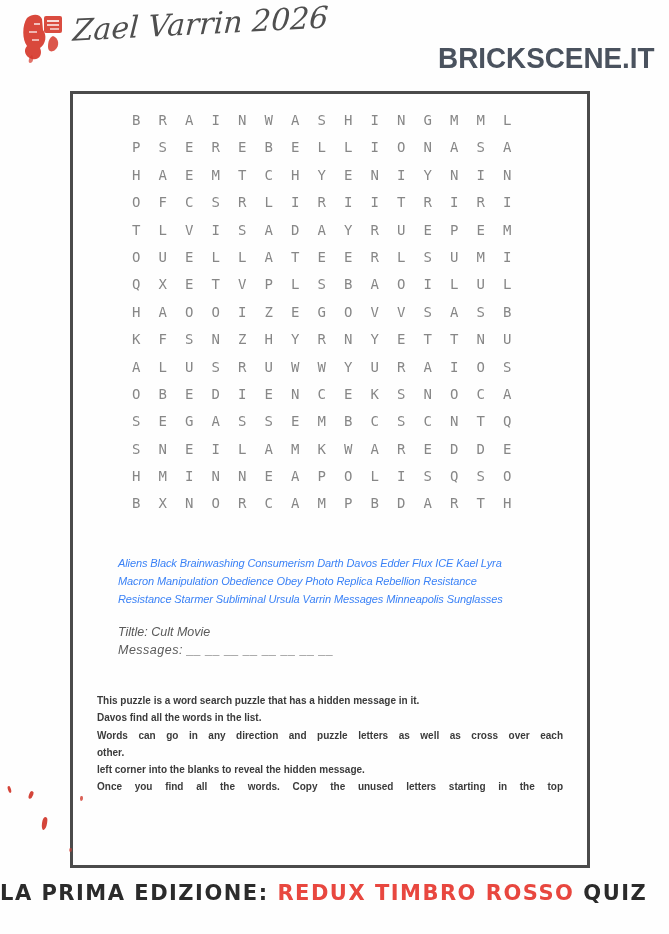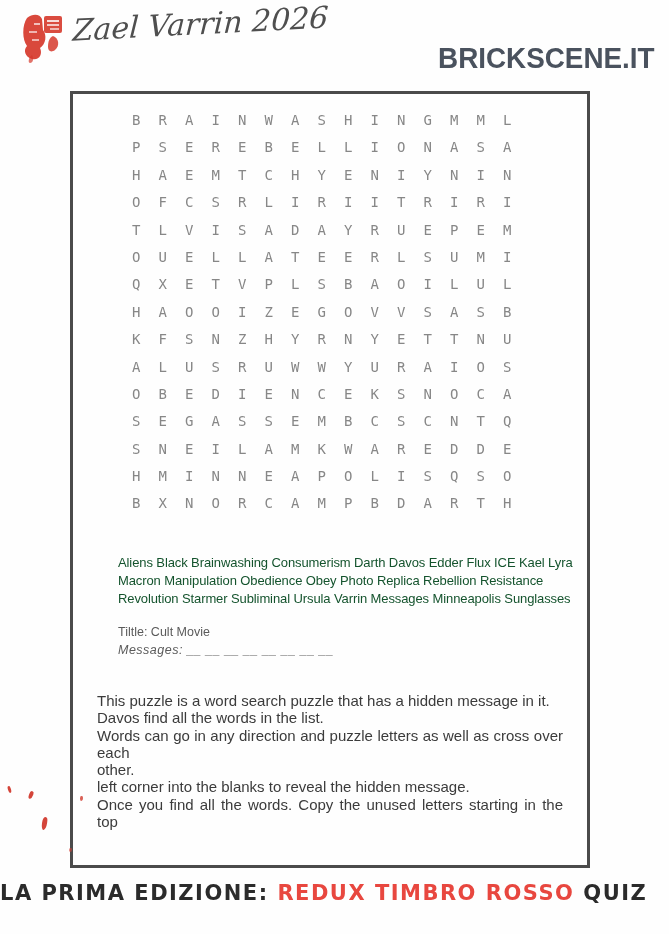--- a/index.html
+++ b/index.html
@@ -31,36 +31,36 @@
   .grid{position:absolute;left:50px;top:13px;}
   .grid-row{display:flex;}
   .cell{
     display:inline-block;width:26.5px;height:27.4px;line-height:27.4px;
     text-align:center;font-family:"DejaVu Sans Mono",monospace;
     font-size:14px;color:#878787;
   }
   
   .wordlist{
     position:absolute;left:45px;top:460px;
-    font-size:13px;color:#14532d;
+    font-style:italic;font-size:11px;color:#3b82f6;
     line-height:18px;white-space:nowrap;letter-spacing:-0.1px;
   }
   .titleline{
     position:absolute;left:45px;top:531px;
-    font-size:12.5px;color:#5a5a5a;white-space:nowrap;
+    font-style:italic;font-size:12.5px;color:#5a5a5a;white-space:nowrap;
   }
   .solutionline{
     position:absolute;left:45px;top:549px;
     font-style:italic;font-size:12.5px;color:#5a5a5a;white-space:nowrap;
     letter-spacing:0.5px;
   }
   
   .instructions{
     position:absolute;left:24px;top:598px;width:466px;
-    font-weight:normal;font-size:15px;color:#3b3b3b;line-height:17.3px;
+    font-weight:bold;font-size:10px;color:#3b3b3b;line-height:17.3px;
   }
   .instr-line{white-space:nowrap;}
   .instr-line.just{white-space:normal;text-align:justify;text-align-last:justify;}
   
   .footer{
     position:absolute;left:0;top:881px;width:669px;text-align:left;
     font-family:"DejaVu Sans",sans-serif;font-weight:bold;font-size:21px;
     letter-spacing:1.5px;color:#2b2b2b;white-space:nowrap;
   }
   .footer .red{color:#e8473f;}
@@ -350,21 +350,21 @@
           <span class="cell">A</span>
           <span class="cell">R</span>
           <span class="cell">T</span>
           <span class="cell">H</span>
         </div>
       </div>
 
     <div class="wordlist">
       <div>Aliens Black Brainwashing Consumerism Darth Davos Edder Flux ICE Kael Lyra</div>
       <div>Macron Manipulation Obedience Obey Photo Replica Rebellion Resistance</div>
-      <div>Revolution Starmer Subliminal Ursula Varrin Messages Minneapolis Sunglasses</div>
+      <div>Resistance Starmer Subliminal Ursula Varrin Messages Minneapolis Sunglasses</div>
     </div>
 
     <div class="titleline">Tiltle: Cult Movie</div>
 
     <div class="solutionline">Messages: __ __ __ __ __ __ __ __</div>
 
     <div class="instructions">
       <div class="instr-line">This puzzle is a word search puzzle that has a hidden message in it.</div>
       <div class="instr-line">Davos find all the words in the list.</div>
       <div class="instr-line just">Words can go in any direction and puzzle letters as well as cross over each</div>

